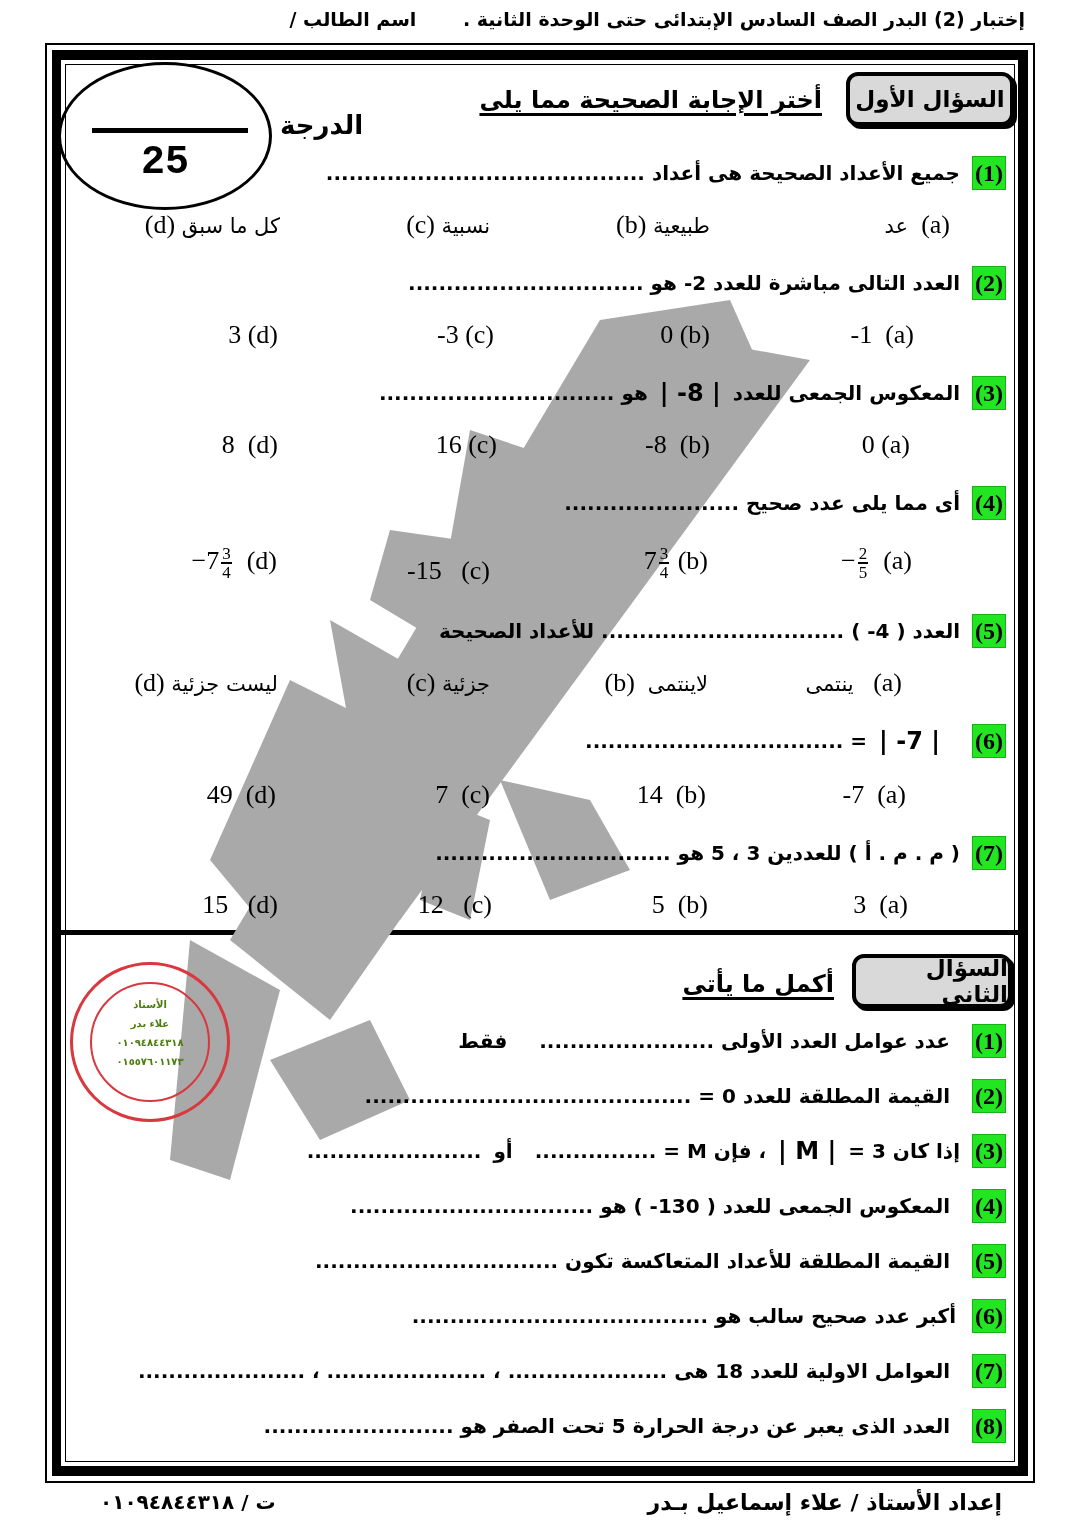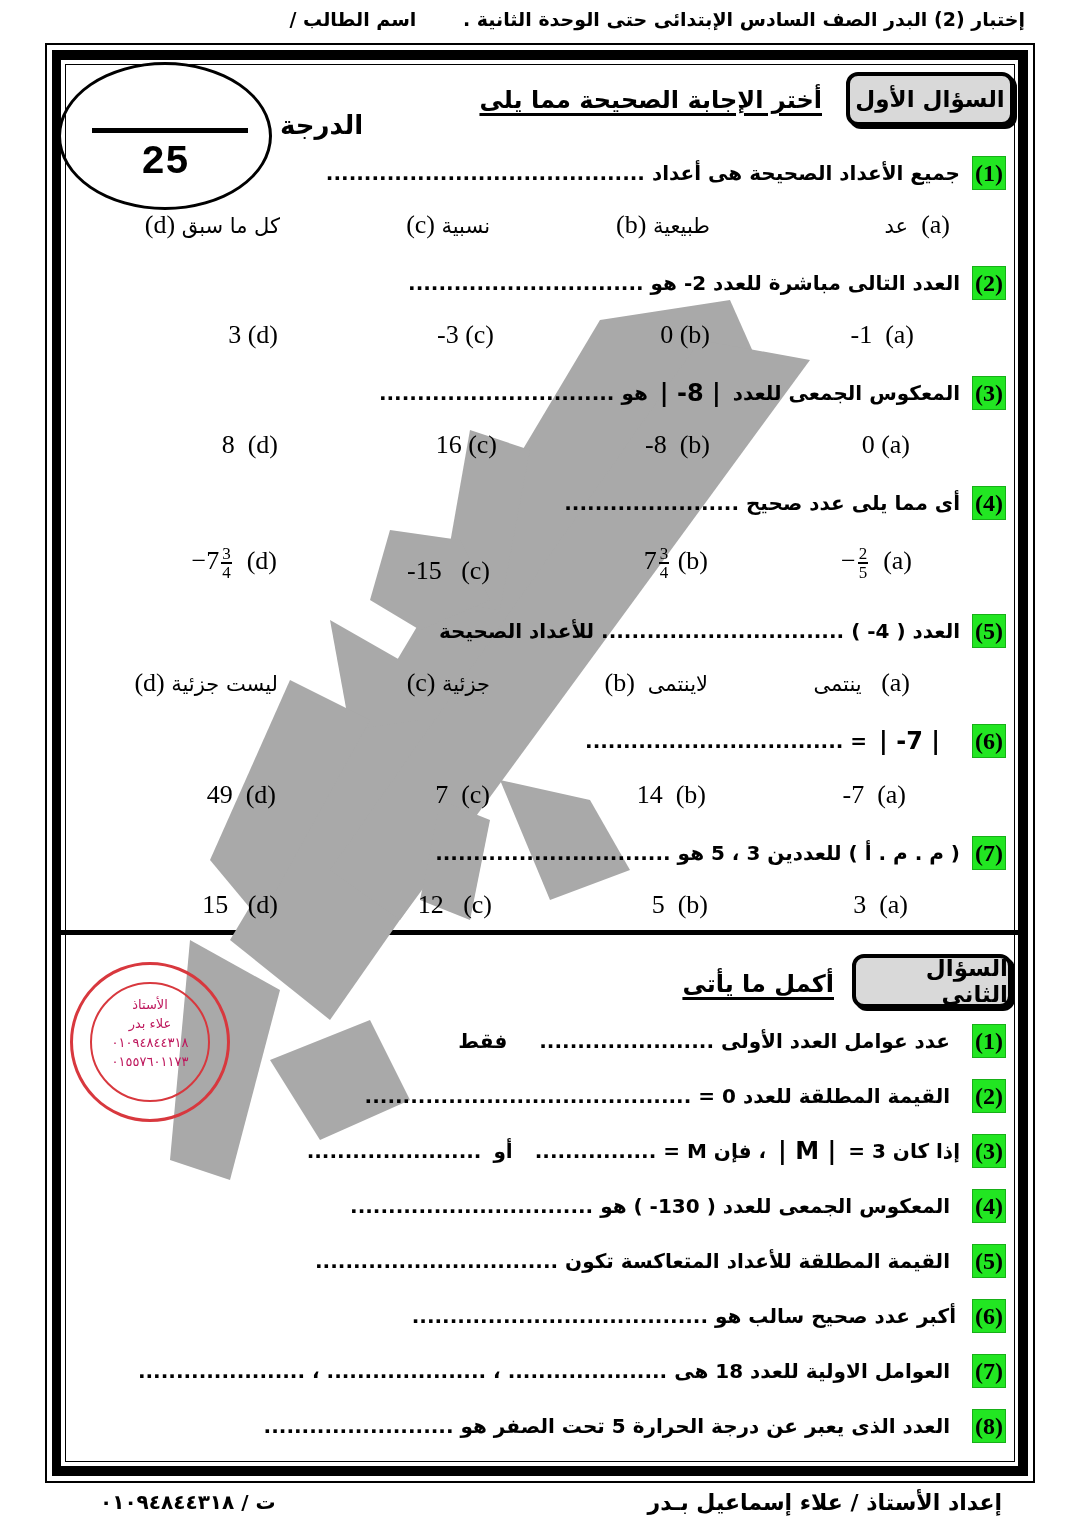--- a/index.html
+++ b/index.html
@@ -89,22 +89,22 @@
     
     .stamp {
       left: 70px; top: 962px; width: 160px; height: 160px; border-radius: 50%;
       border: 3px solid #d8383e; box-sizing: border-box;
     }
     .stamp-inner {
       left: 90px; top: 982px; width: 120px; height: 120px; border-radius: 50%;
       border: 2px solid #d8383e; box-sizing: border-box;
     }
     .stamp-text {
-      left: 90px; top: 995px; width: 120px; text-align: center; font-size: 13px; font-weight: normal;
-      line-height: 19px; color: #be185d;
+      left: 90px; top: 995px; width: 120px; text-align: center; font-size: 10px; font-weight: bold;
+      line-height: 19px; color: #4d7c0f;
     }
 
     
     .footer-prep { right: 78px; top: 1490px; font-size: 22px; font-weight: bold; white-space: nowrap; }
     .footer-phone { left: 100px; top: 1490px; font-size: 20px; font-weight: bold; white-space: nowrap; }
   </style>
 </head>
 <body>
 
 <div class="abs top-title rtl">
@@ -193,21 +193,21 @@
   <span>−</span><span>7</span><span class="frac">
       <span class="num">3</span>
       <span>4</span>
     </span>&nbsp; (d)
 </div>
 
 <div class="abs qrow rtl" style="top:614px;">
   <span class="qnum">(5)</span>
   <span class="qtext">العدد ( 4- ) ................................ للأعداد الصحيحة</span>
 </div>
-<div class="abs choice" style="right:170px; top:668px;"><span class="ar">ينتمى</span>&nbsp;&nbsp; (a)</div>
+<div class="abs choice" style="right:178px; top:668px;"><span class="ar">ينتمى</span>&nbsp;&nbsp; (a)</div>
 <div class="abs choice" style="right:372px; top:668px;">(b)&nbsp; <span class="ar">لاينتمى</span></div>
 <div class="abs choice" style="right:590px; top:668px;">(c) <span class="ar">جزئية</span></div>
 <div class="abs choice" style="right:802px; top:668px;">(d) <span class="ar">ليست جزئية</span></div>
 
 <div class="abs qrow rtl" style="top:724px;">
   <span class="qnum">(6)</span>
   <span class="qtext" style="direction:ltr; font-size:24px; margin-right:20px;">| <span>-7</span> |</span>
   <span class="qtext">= ..................................</span>
 </div>
 <div class="abs choice" style="right:174px; top:780px;"><span>-7</span>&nbsp; (a)</div>

